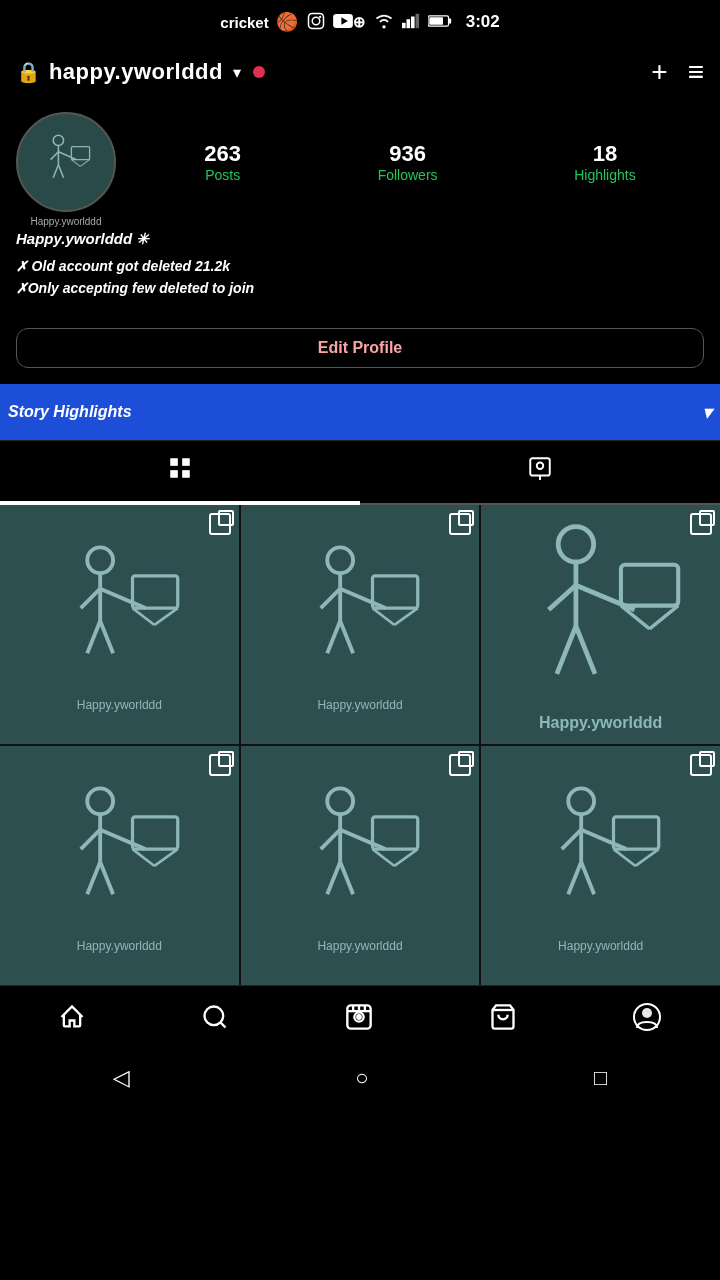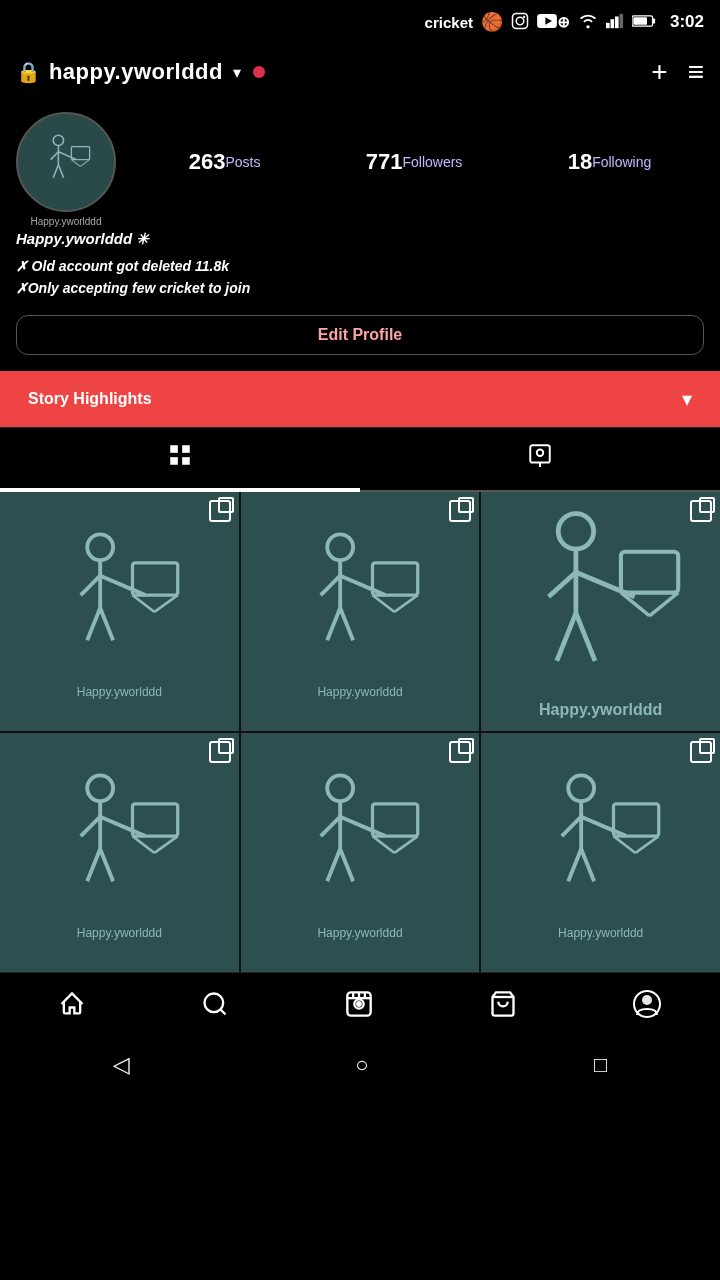--- a/index.html
+++ b/index.html
@@ -9,21 +9,21 @@
       color: #fff;
       font-family: -apple-system, BlinkMacSystemFont, 'Segoe UI', sans-serif;
       width: 720px;
       min-height: 1280px;
       overflow-x: hidden;
     }
 
     
     .status-bar {
       display: flex;
-      justify-content: flex-end;
+      justify-content: center;
       align-items: center;
       padding: 8px 16px;
       height: 44px;
       background: #000;
     }
     .status-left {
       display: flex;
       align-items: center;
       gap: 8px;
       font-size: 15px;
@@ -111,35 +111,35 @@
       text-align: center;
       margin-top: 4px;
     }
     .stats {
       display: flex;
       flex: 1;
       justify-content: space-around;
     }
     .stat-item {
       display: flex;
-      flex-direction: row;
+      flex-direction: column;
       align-items: center;
     }
     .stat-number {
       font-size: 22px;
       font-weight: 700;
     }
     .stat-label {
       font-size: 14px;
-      color: #c4b5fd;
+      color: #22c55e;
     }
 
     
     .bio {
-      margin-bottom: 16px;
+      margin-bottom: 29px;
       line-height: 1.5;
     }
     .bio-name {
       font-style: italic;
       font-weight: 700;
       font-size: 15px;
       margin-bottom: 4px;
     }
     .bio-line {
       font-style: italic;
@@ -160,24 +160,25 @@
       border-radius: 12px;
       cursor: pointer;
       text-align: center;
     }
 
     
     .story-highlights {
       display: flex;
       justify-content: space-between;
       align-items: center;
-      padding: 16px 28px;
+      padding: 16px 8px;
       border-bottom: 1px solid #222;
-      background: #ef4444;
+      background: #1d4ed8;
       cursor: pointer;
+      font-style: italic;
     }
     .story-highlights-label {
       font-size: 16px;
       font-weight: 600;
     }
     .chevron-down { font-size: 20px; }
 
     
     .tabs {
       display: flex;
@@ -375,35 +376,35 @@
       </div>
       <div class="avatar-label">Happy.yworlddd</div>
     </div>
 
     <div class="stats">
       <div class="stat-item">
         <span class="stat-number">263</span>
         <span class="stat-label">Posts</span>
       </div>
       <div class="stat-item">
-        <span class="stat-number">771</span>
+        <span class="stat-number">936</span>
         <span class="stat-label">Followers</span>
       </div>
       <div class="stat-item">
         <span class="stat-number">18</span>
-        <span class="stat-label">Following</span>
+        <span class="stat-label">Highlights</span>
       </div>
     </div>
   </div>
 
   
   <div class="bio">
     <div class="bio-name">Happy.yworlddd ✳</div>
-    <div class="bio-line" id="bio1">✗ Old account got deleted 11.8k</div>
-    <div class="bio-line" id="bio4">✗Only accepting few cricket to join</div>
+    <div class="bio-line" id="bio1">✗ Old account got deleted 21.2k</div>
+    <div class="bio-line" id="bio4">✗Only accepting few deleted to join</div>
   </div>
 
   
   <button class="edit-profile-btn">Edit Profile</button>
 </div>
 
 <div class="story-highlights">
   <span class="story-highlights-label">Story Highlights</span>
   <span class="chevron-down">▾</span>
 </div>

